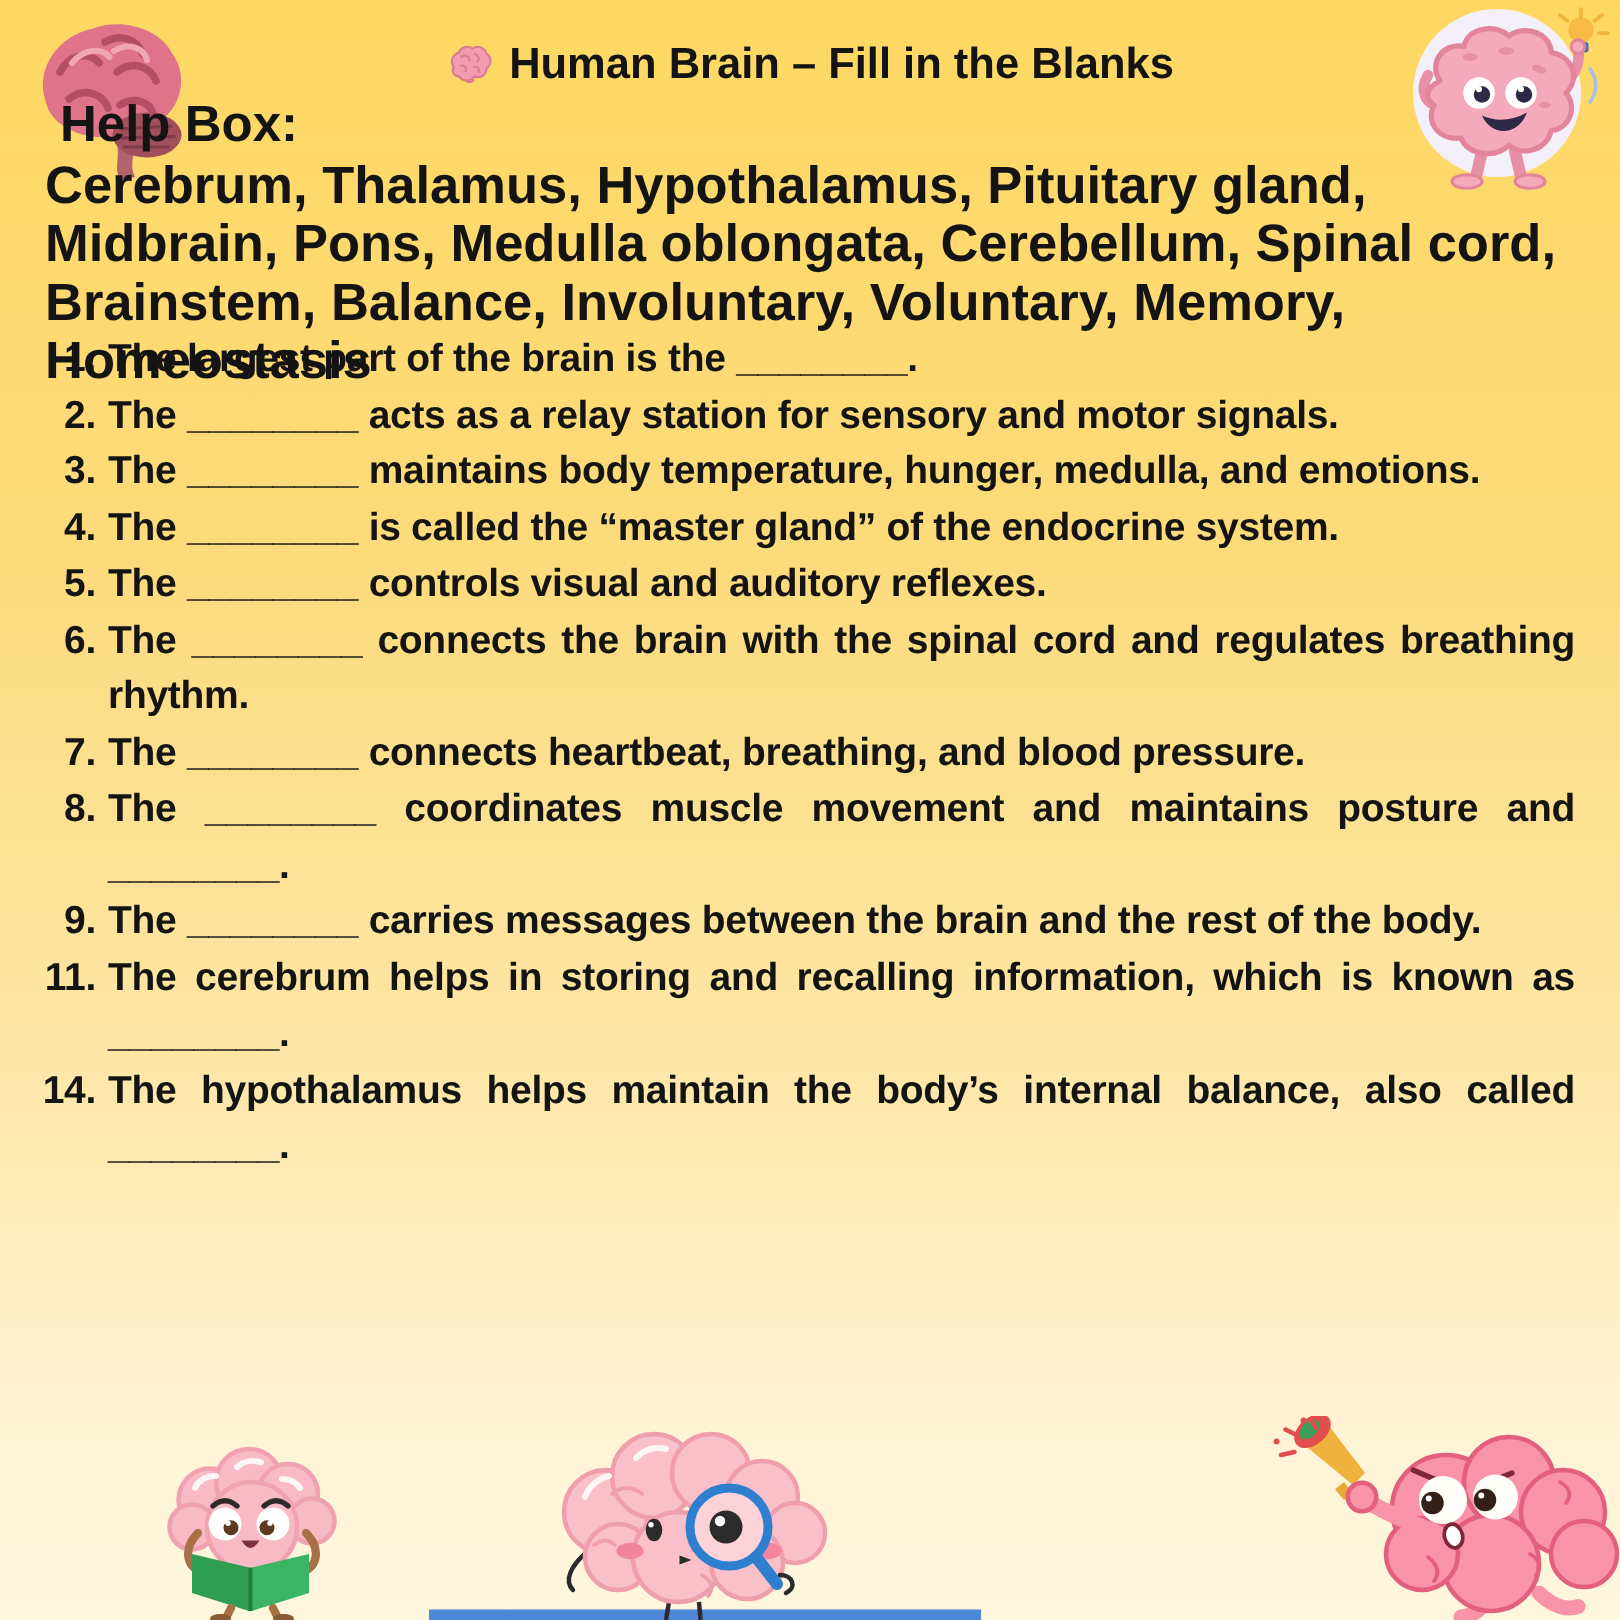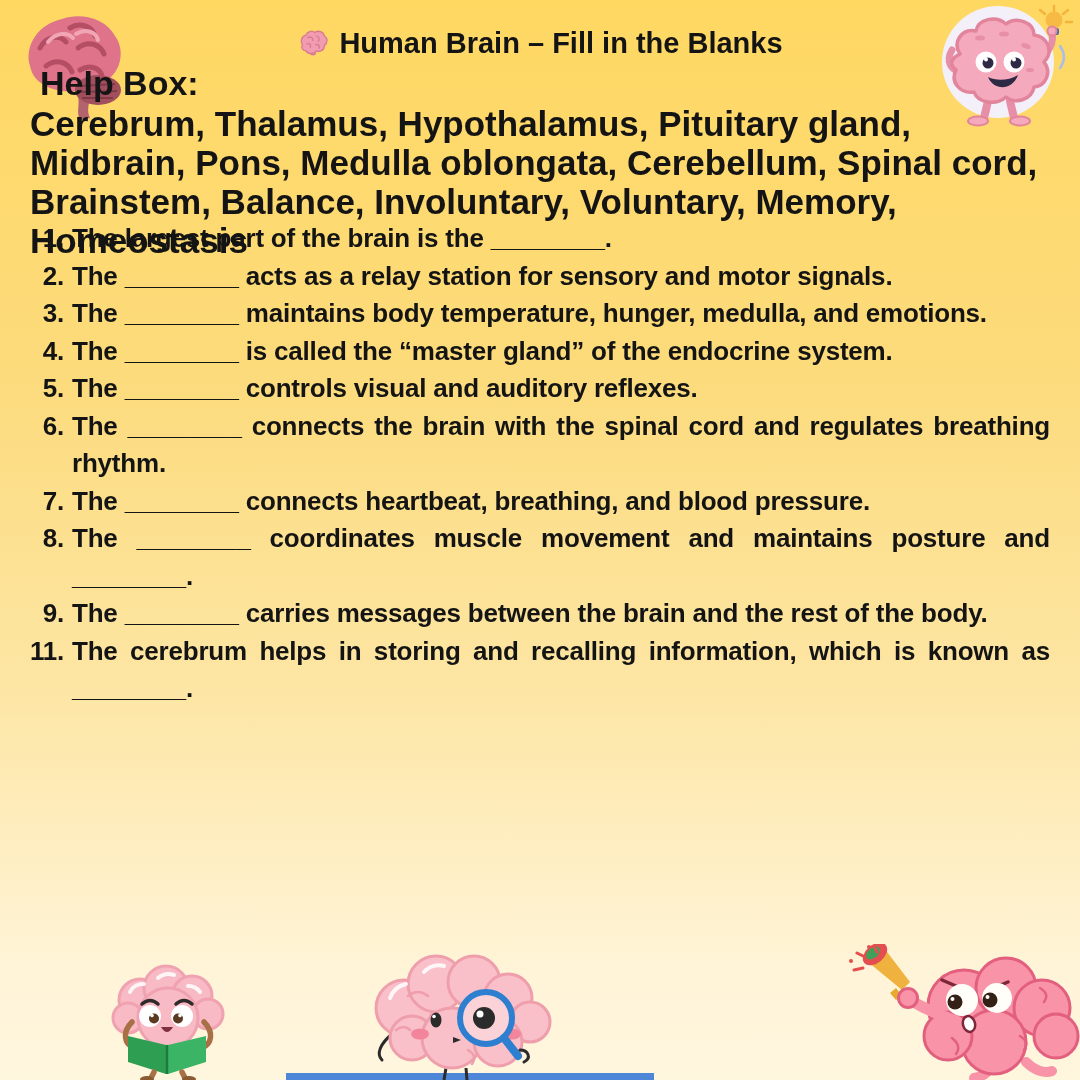--- a/index.html
+++ b/index.html
@@ -114,20 +114,24 @@
         <div class="q-text">The ________ coordinates muscle movement and maintains posture and ________.</div>
       </div>
     <div class="q">
         <span class="q-num">9.</span>
         <div class="q-text">The ________ carries messages between the brain and the rest of the body.</div>
       </div>
     <div class="q">
         <span class="q-num">11.</span>
         <div class="q-text">The cerebrum helps in storing and recalling information, which is known as ________.</div>
       </div>
+    <div class="q">
+        <span class="q-num">14.</span>
+        <div class="q-text">The hypothalamus helps maintain the body’s internal balance, also called ________.</div>
+      </div>
   </div>
 
   <div class="blue-bar"></div>
 
   <svg class="deco bl" viewBox="0 0 170 118">
     <g fill="#F8BAC5" stroke="#F0A2B1" stroke-width="3">
       <circle cx="48" cy="38" r="21"></circle>
         <circle cx="74" cy="26" r="22"></circle>
         <circle cx="100" cy="34" r="20"></circle>
       <circle cx="116" cy="52" r="15"></circle>

